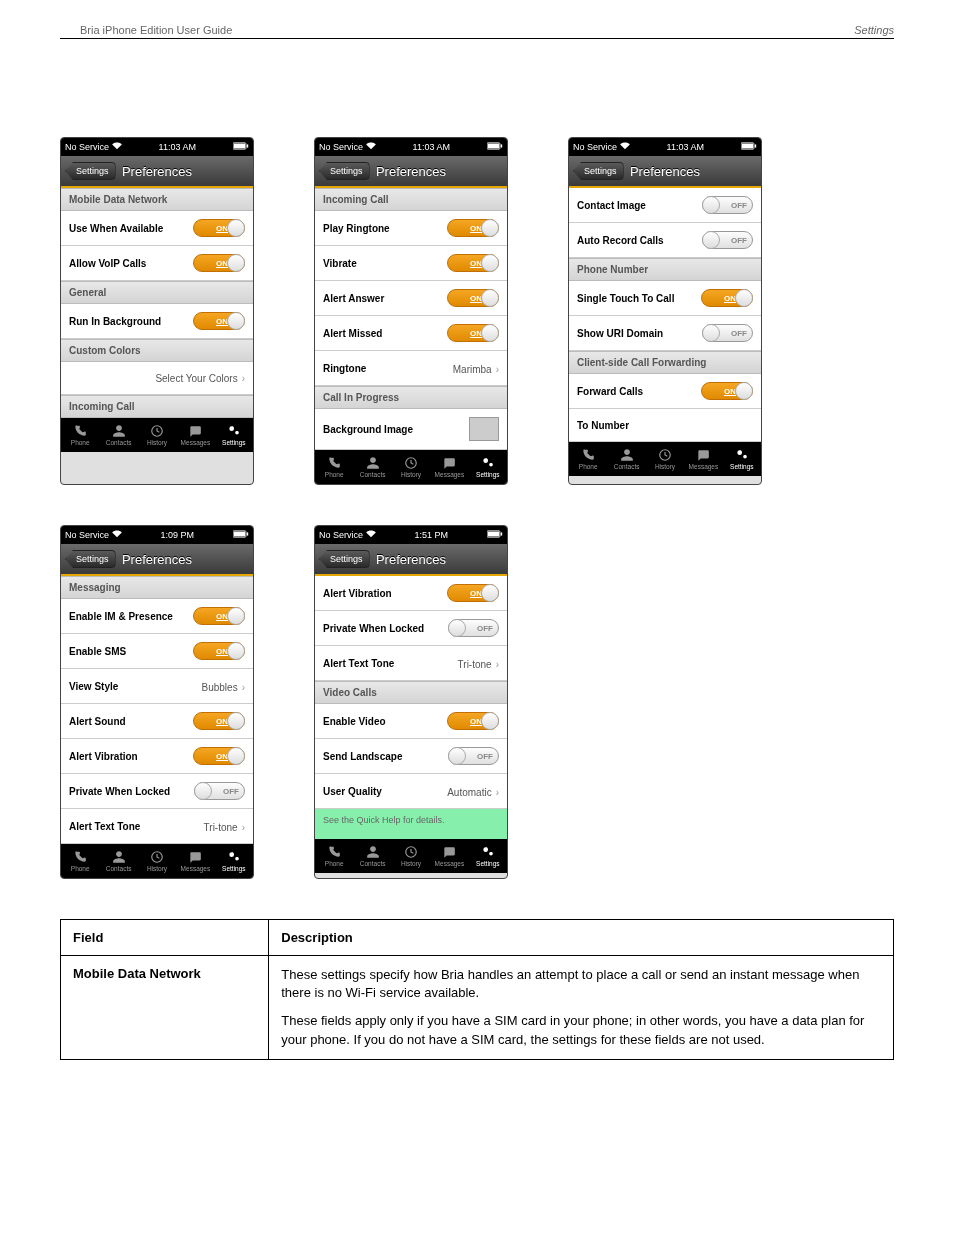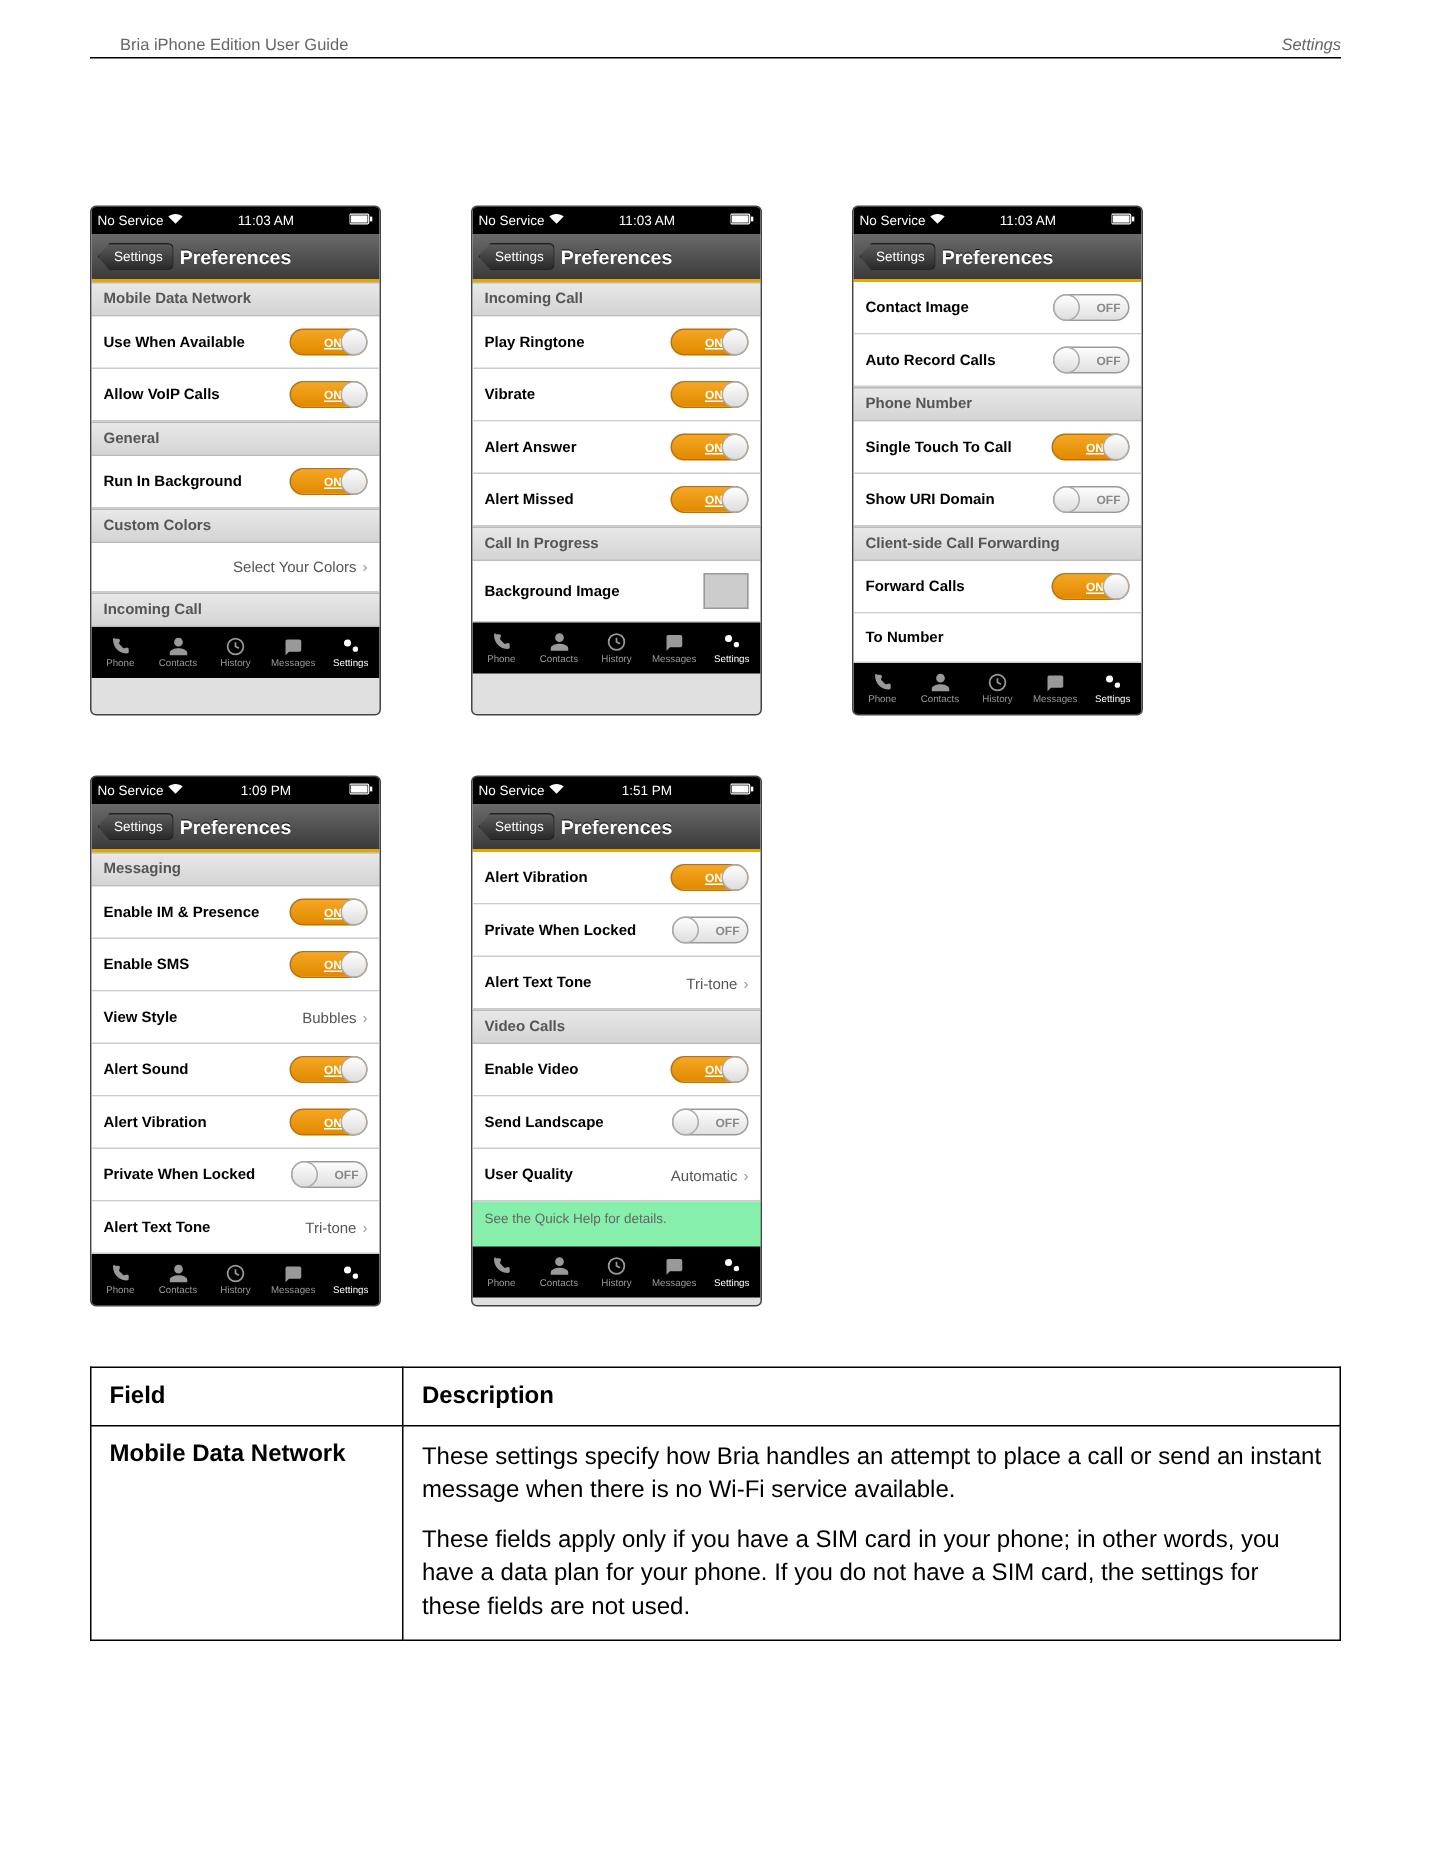--- a/index.html
+++ b/index.html
@@ -69,21 +69,21 @@
     color: #fff;
     background: linear-gradient(#5a5a5a, #2a2a2a);
     border: 1px solid #222;
     border-radius: 4px;
     padding: 2px 6px 2px 10px;
     line-height: 12px;
     clip-path: polygon(8px 0, 100% 0, 100% 100%, 8px 100%, 0 50%);
   }
   .navbar .title {
     font-size: 13px;
-    font-weight: bold;
+    font-weight: normal;
     text-shadow: 0 -1px 0 #000;
   }
   .section-hdr {
     background: linear-gradient(#e8e8e8, #d4d4d4);
     color: #555;
     font-size: 10px;
     font-weight: bold;
     padding: 5px 8px;
     border-top: 1px solid #bbb;
     border-bottom: 1px solid #bbb;
@@ -170,21 +170,21 @@
     color: #999;
     font-size: 6.5px;
     gap: 1px;
   }
   .tabbar .tab.active { color: #fff; }
   .tabbar .icon { height: 14px; display: flex; align-items: center; justify-content: center; }
   .tbl {
     width: 100%;
     border-collapse: collapse;
     margin-top: 27px;
-    font-size: 16px;
+    font-size: 13px;
   }
   .tbl th, .tbl td {
     border: 1px solid #000;
     padding: 10px 12px;
     text-align: left;
     vertical-align: top;
   }
   .tbl th {
     font-weight: bold;
     background: #fff;
@@ -345,20 +345,24 @@
             <span>ON</span>
             <span class="knob"></span>
           </span>
         </div>
         <div class="row">
           <span class="label">Alert Missed</span>
           <span class="toggle on">
             <span>ON</span>
             <span class="knob"></span>
           </span>
+        </div>
+        <div class="row">
+          <span class="label">Ringtone</span>
+          <span><span class="val">Marimba</span><span class="chev">›</span></span>
         </div>
         <div class="section-hdr">Call In Progress</div>
         <div class="row">
           <span class="label">Background Image</span>
           <span class="thumb-box"></span>
         </div>
         <div class="tabbar">
           <div class="tab ">
       <span class="icon">
               <svg width="14" height="14" viewBox="0 0 24 24">

